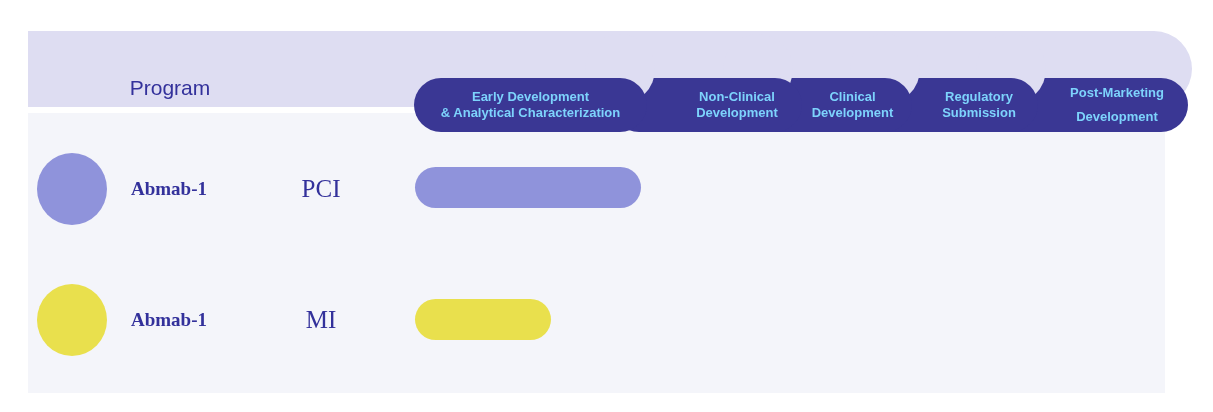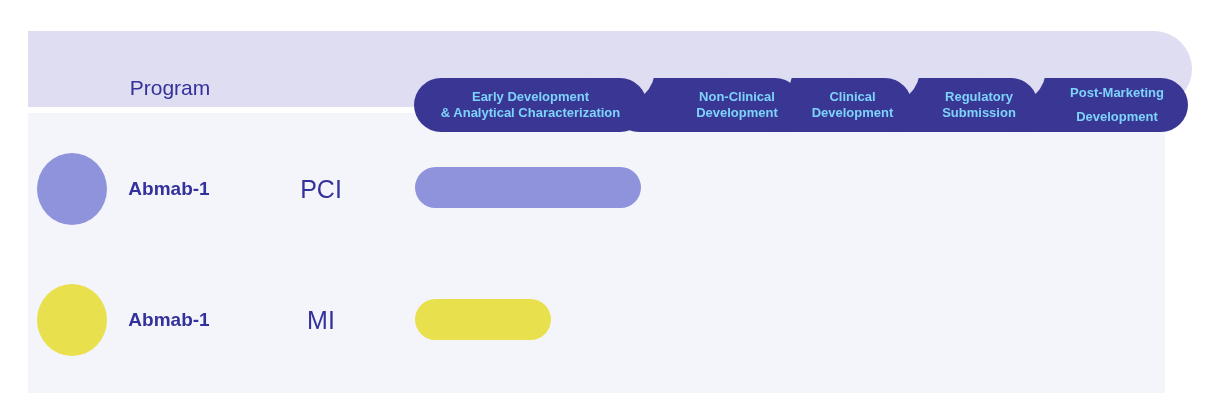--- a/index.html
+++ b/index.html
@@ -63,21 +63,21 @@
 
   .dot {
     position: absolute; left: 9px; top: 0;
     width: 70px; height: 72px; border-radius: 50%;
   }
   .row.r1 .dot { background: #8F93DB; }
   .row.r2 .dot { background: #E9E04D; }
 
   .row-label {
     position: absolute; top: 24px; height: 24px; line-height: 24px;
-    text-align: center; color: #33319B;
+    text-align: center; color: #33319B; font-family: Liberation Serif, serif;
   }
   .row-label.program { left: 61px; width: 160px; font-size: 19px; font-weight: 700; }
   .row-label.indication { left: 213px; width: 160px; font-size: 25px; font-weight: 500; }
 
   .bar {
     position: absolute; left: 387px; height: 41px; border-radius: 20.5px;
   }
   .row.r1 .bar { top: 14px; width: 226px; background: #8F93DB; }
   .row.r2 .bar { top: 15px; width: 136px; background: #E9E04D; }
 </style>

